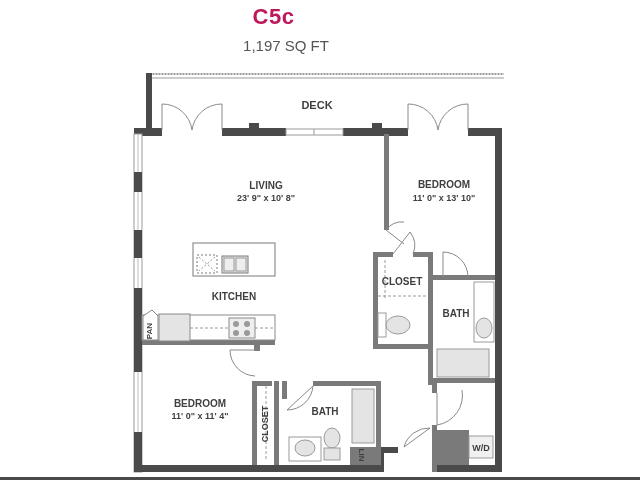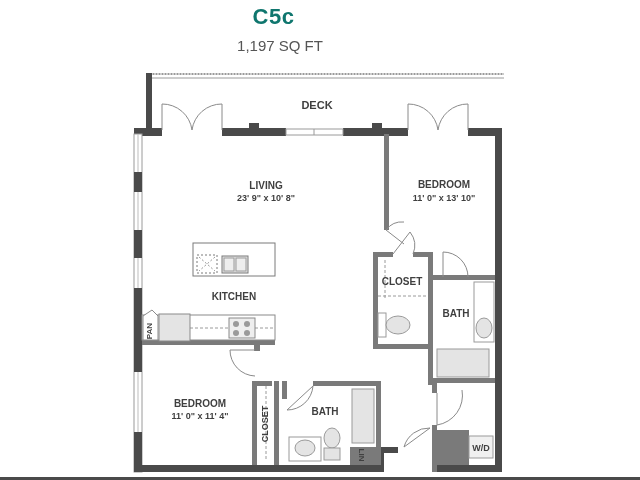--- a/index.html
+++ b/index.html
@@ -1,18 +1,18 @@
 <!DOCTYPE html>
 <html><head>
   <meta charset="utf-8">
   <style>
     html, body { margin: 0; padding: 0; background: #ffffff; }
     body { width: 640px; height: 480px; position: relative; overflow: hidden; font-family: "Liberation Sans", sans-serif; }
-    .title { position: absolute; top: 4px; left: 0; width: 547px; text-align: center; font-size: 22px; font-weight: bold; color: #0f766e; letter-spacing: 0.5px; }
-    .subtitle { position: absolute; top: 37px; left: 0; width: 560px; text-align: center; font-size: 15px; color: #555555; }
+    .title { position: absolute; top: 4px; left: 0; width: 547px; text-align: center; font-size: 22px; font-weight: bold; color: #be185d; letter-spacing: 0.5px; }
+    .subtitle { position: absolute; top: 37px; left: 6px; width: 560px; text-align: center; font-size: 15px; color: #555555; }
     svg.plan { position: absolute; left: 0; top: 0; }
     .lbl { font-family: "Liberation Sans", sans-serif; font-weight: bold; fill: #3f3f3f; }
     .bottom-bar { position: absolute; left: 0; top: 477px; width: 640px; height: 3px; background: #4a4a4a; }
   </style>
 </head>
 <body>
 
 <div class="title">C5c</div>
 <div class="subtitle">1,197 SQ FT</div>
 

